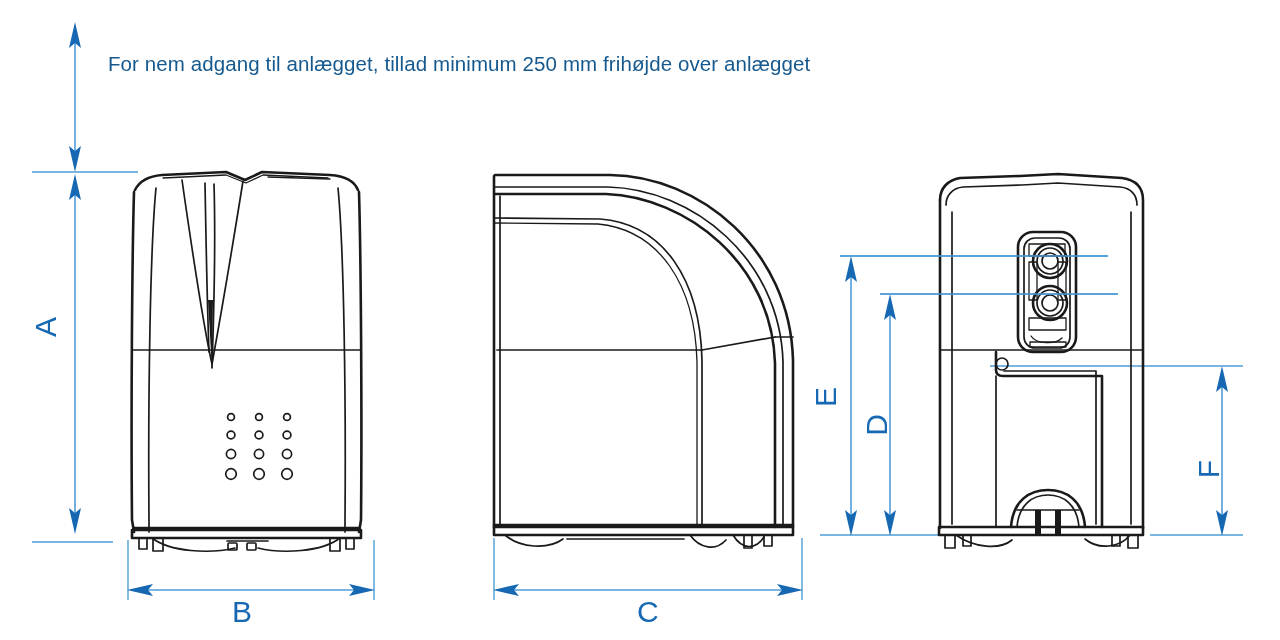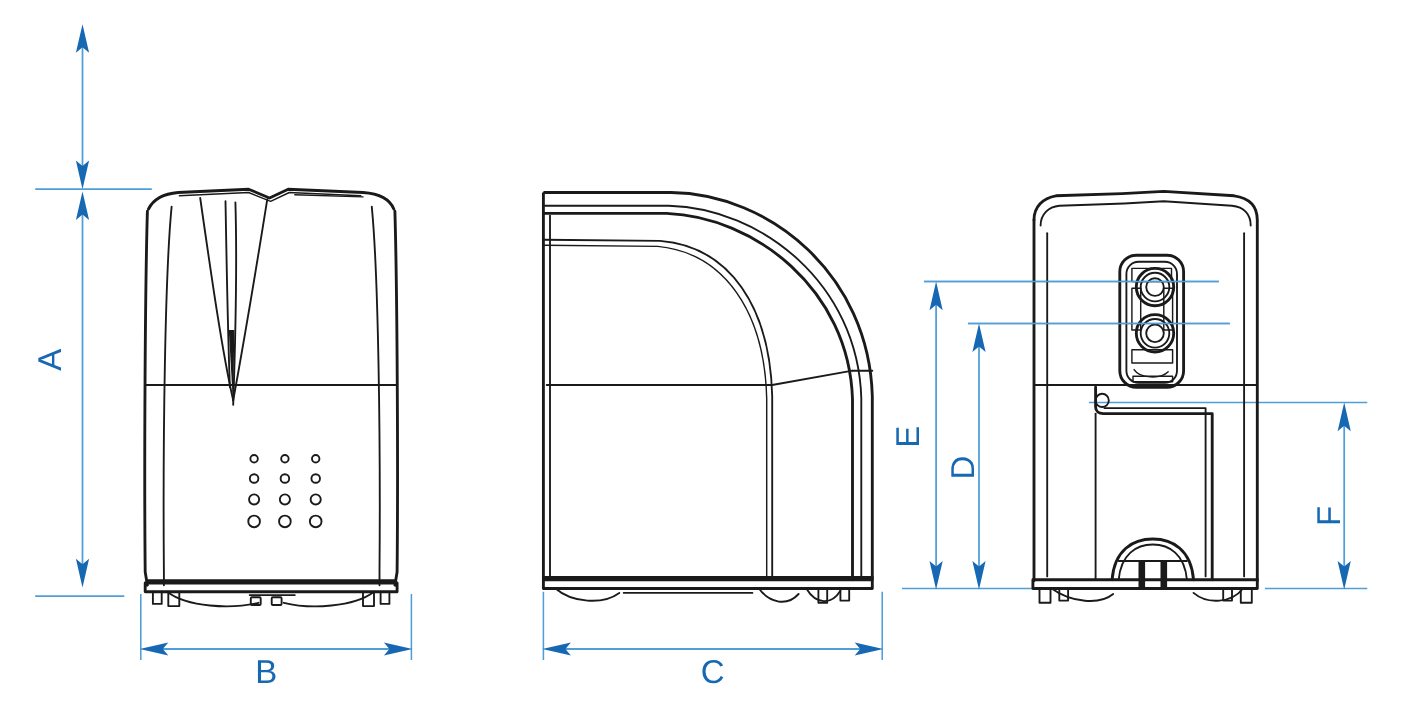--- a/index.html
+++ b/index.html
@@ -228,20 +228,21 @@
       <path class="o15" d="M1128,535 L1128,548 L1138,548 L1138,535"></path>
     </g>
 
     <g>
       <line class="lnx" x1="840" y1="256" x2="1108" y2="256"></line>
       <line class="lnx" x1="880" y1="294" x2="1118" y2="294"></line>
     </g>
 
   </svg>
 
+  <div class="hdr">For nem adgang til anlægget, tillad minimum 250 mm frihøjde over anlægget</div>
 
   <div class="dimlbl rot" style="left:36px;top:310px;">A</div>
 
   <div class="dimlbl" style="left:232px;top:595px;">B</div>
 
   <div class="dimlbl" style="left:637px;top:595px;">C</div>
 
   <div class="dimlbl rot" style="left:866px;top:408px;">D</div>
 
   <div class="dimlbl rot" style="left:816px;top:380px;">E</div>

